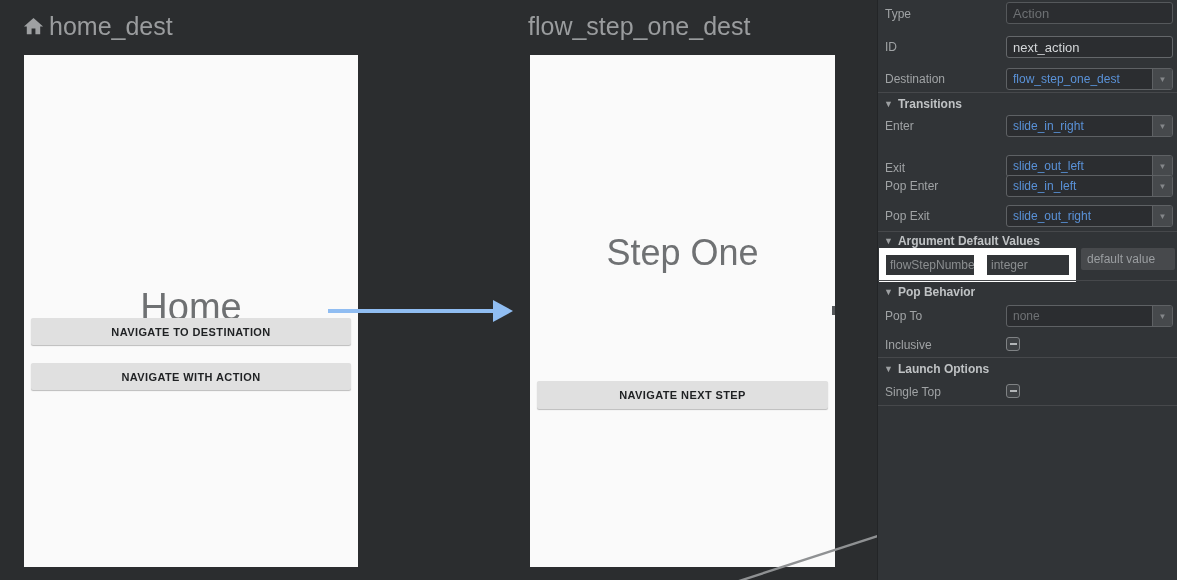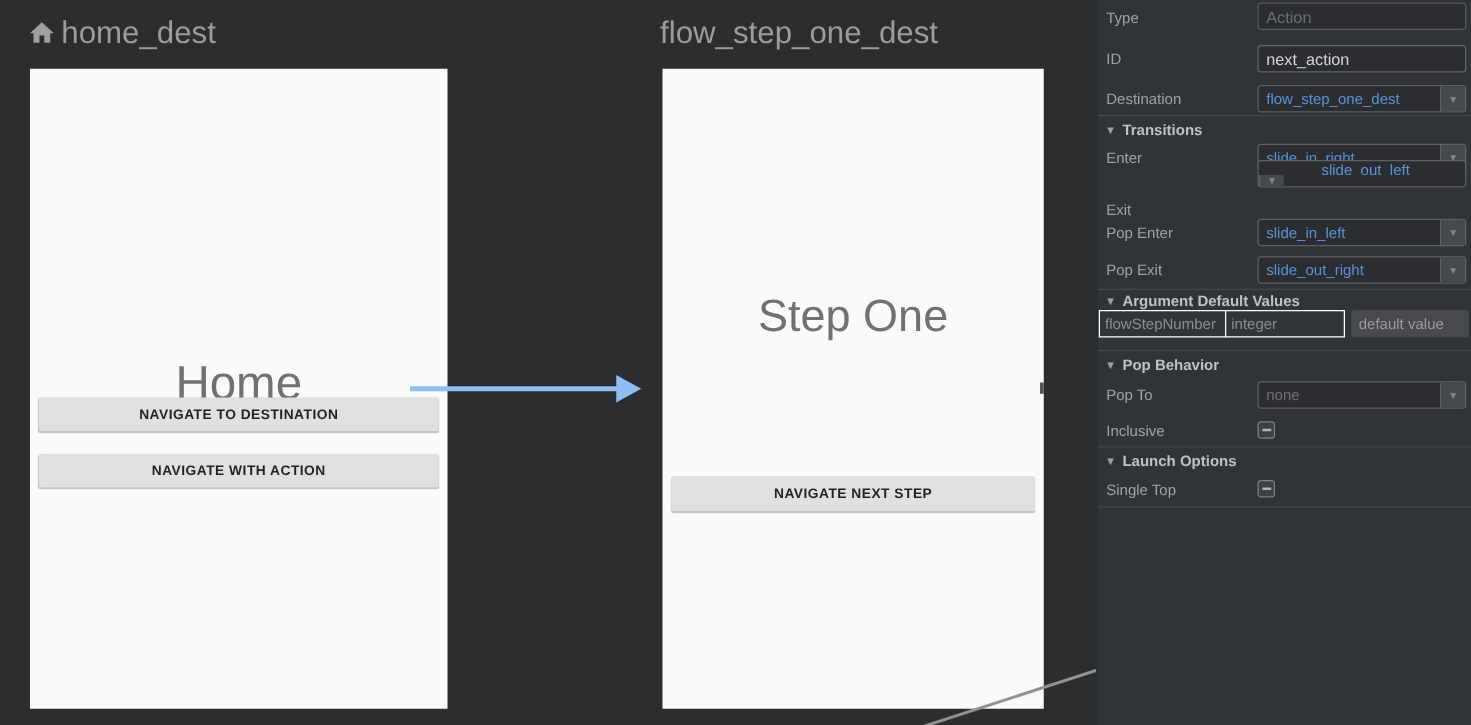--- a/index.html
+++ b/index.html
@@ -35,21 +35,21 @@
   .combo .val { flex:1; padding-left:6px; white-space:nowrap; overflow:hidden; }
   .combo .val.blue { color:#5a92d8; }
   .combo .val.dim { color:#6f7275; }
   .combo .btn { width:20px; align-self:stretch; background:#46494c; border-left:1px solid #5e6164;
                 border-radius:0 2px 2px 0; display:flex; align-items:center; justify-content:center;
                 color:#84878a; font-size:8px; }
   .sect-head { position:absolute; left:6px; display:flex; align-items:center; gap:5px; cursor:default; }
   .sect-head .tri { font-size:9px; color:#9da0a2; }
   .sect-head .ttl { font-weight:bold; color:#bfc2c4; }
   .divider { position:absolute; left:0; right:0; height:0; border-top:1px solid #46484b; }
-  .argcell { position:absolute; top:248px; height:22px; background:#323538; border:1px solid #ffffff;
+  .argcell { position:absolute; top:248px; height:34px; background:#323538; border:7px solid #ffffff;
              color:#8b8e90; line-height:20px; padding-left:4px; white-space:nowrap; overflow:hidden; }
   .argdefault { position:absolute; top:248px; left:203px; width:94px; height:22px; background:#47494c;
                 border:none; border-radius:2px; color:#9b9ea1; font-size:12px; padding:0 6px;
                 font-family:"Liberation Sans", sans-serif; outline:none; }
   .argdefault::placeholder { color:#9b9ea1; }
   .cb { position:absolute; left:128px; width:14px; height:14px; background:#3d4043;
         border:1px solid #7f8284; border-radius:3px; display:flex; align-items:center; justify-content:center; }
   .cb .dash { width:7px; height:2px; background:#b2b5b7; }
 </style>
 </head>
@@ -113,21 +113,21 @@
       <span class="ttl">Transitions</span>
     </div>
 
     <span class="plabel" style="top:119px;">Enter</span>
     <div class="combo" style="top:115px;gap:40px;">
       <span class="val blue">slide_in_right</span>
       <span class="btn">▼</span>
     </div>
 
     <span class="plabel" style="top:161px;">Exit</span>
-    <div class="combo" style="top:128px;flex-direction:column;">
+    <div class="combo" style="top:155px;">
       <span class="val blue">slide_out_left</span>
       <span class="btn">▼</span>
     </div>
 
     <span class="plabel" style="top:179px;">Pop Enter</span>
     <div class="combo" style="top:175px;">
       <span class="val blue">slide_in_left</span>
       <span class="btn">▼</span>
     </div>
 

